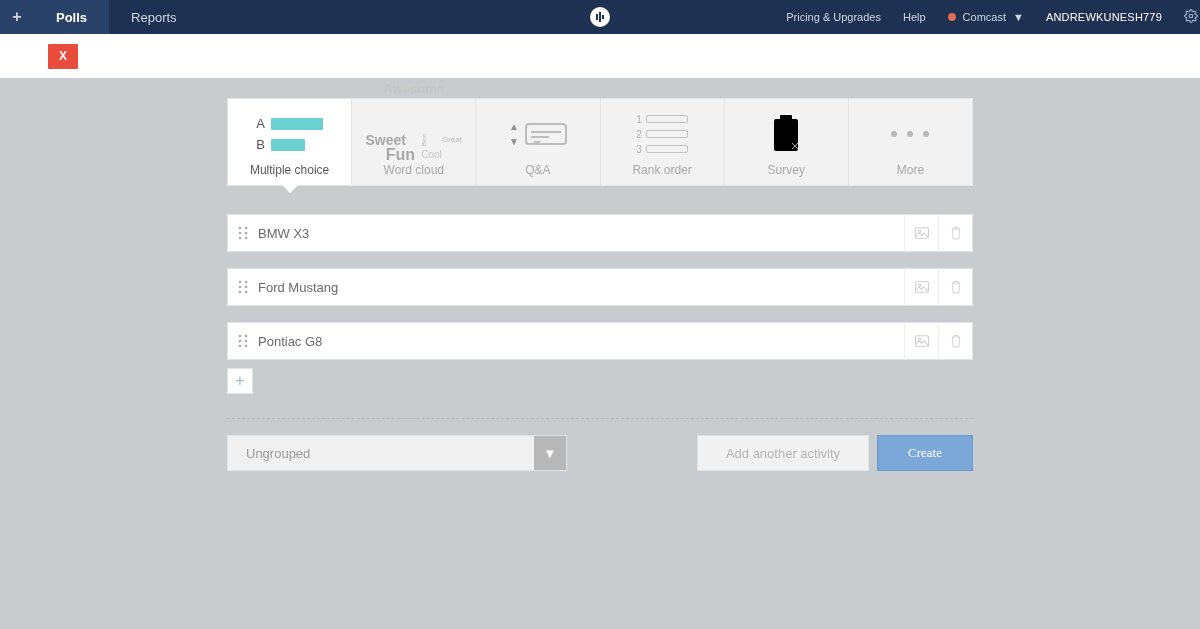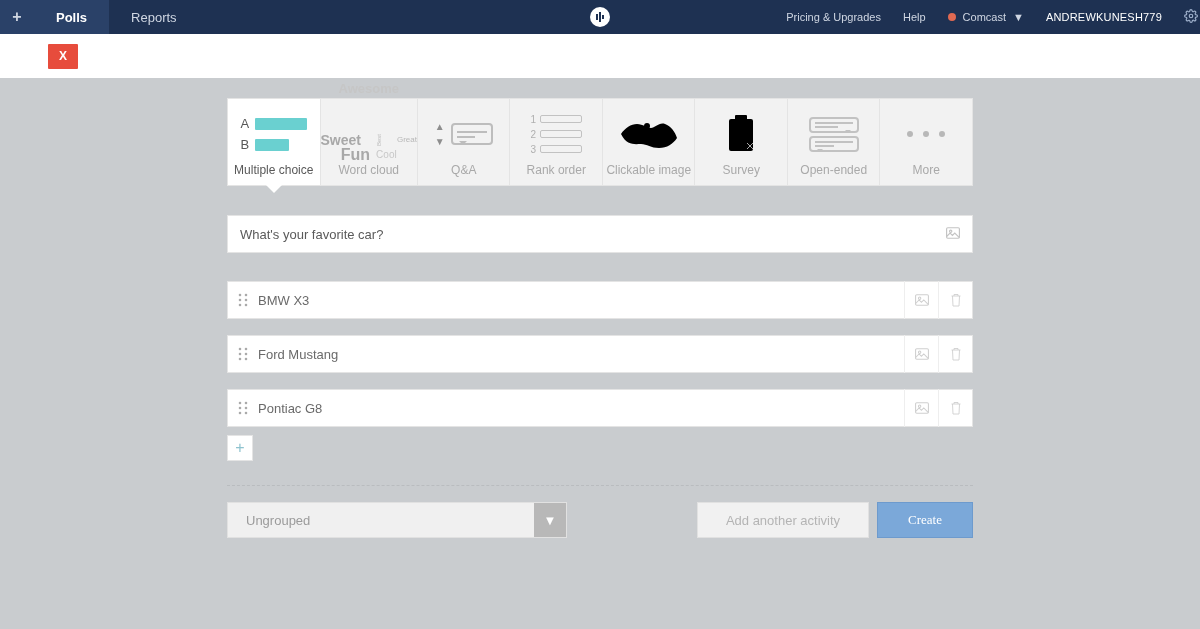--- a/index.html
+++ b/index.html
@@ -365,82 +365,47 @@
               </div>
             <div class="rank-row">
                 <span>3</span>
                 <div class="rank-bar"></div>
               </div>
           </div>
         </div>
         <span>Rank order</span>
       </div>
 
-      <div class="type-tab">
-        <div class="icon-area">
-          <svg width="64" height="44" viewBox="0 0 64 44" class="map-icon">
-            <path d="M4 22c4-6 10-10 16-10s10 4 14 4 8-6 14-4 10 8 12 14c-4 6-10 10-18 10s-12-4-18-4-14 2-20-10z"></path>
-            <circle cx="30" cy="14" r="3"></circle>
-              <path d="M30 17v6"></path>
-          </svg>
-        </div>
-        <span>Clickable image</span>
-      </div>
 
       <div class="type-tab">
         <div class="icon-area">
           <svg width="36" height="42" viewBox="0 0 36 42" class="survey-icon">
             <rect x="6" y="6" width="24" height="32" rx="2"></rect>
             <rect x="12" y="2" width="12" height="6" rx="1"></rect>
             <path d="M10 16h16M10 22h16M10 28h10"></path>
             <path d="M24 30l6 6M30 30l-6 6" stroke="#a8a8a8"></path>
           </svg>
         </div>
         <span>Survey</span>
       </div>
 
-      <div class="type-tab">
-        <div class="icon-area">
-          <div class="open-icon">
-            <div class="open-bubble right">
-                <div class="open-line"></div>
-                <div class="open-line" style="width:60%"></div>
-              </div>
-            <div class="open-bubble left">
-                <div class="open-line"></div>
-                <div class="open-line" style="width:50%"></div>
-              </div>
-          </div>
-        </div>
-        <span>Open-ended</span>
-      </div>
 
       <div class="type-tab">
         <div class="icon-area">
           <div class="more-icon">
               <div class="more-dot"></div>
               <div class="more-dot"></div>
               <div class="more-dot"></div>
             </div>
         </div>
         <span>More</span>
       </div>
 
     </div>
 
-    <div class="question-input">
-      <input type="text" value="What's your favorite car?" style="">
-      <span class="img-icon">
-        <svg width="14" height="12" viewBox="0 0 24 20" fill="none" stroke="currentColor" stroke-width="2">
-            <rect x="1" y="1" width="22" height="18" rx="2"></rect>
-            <circle cx="8" cy="7" r="2"></circle>
-            <path d="M1 16l6-6 4 4 4-4 8 8"></path>
-          </svg>
-      </span>
-    </div>
 
     <div class="options">
       <div class="option-row">
         <div class="drag-handle">
           <svg width="10" height="14" viewBox="0 0 10 14">
               <circle cx="2" cy="2" r="1"></circle>
               <circle cx="8" cy="2" r="1"></circle>
               <circle cx="2" cy="7" r="1"></circle>
               <circle cx="8" cy="7" r="1"></circle>
               <circle cx="2" cy="12" r="1"></circle>

